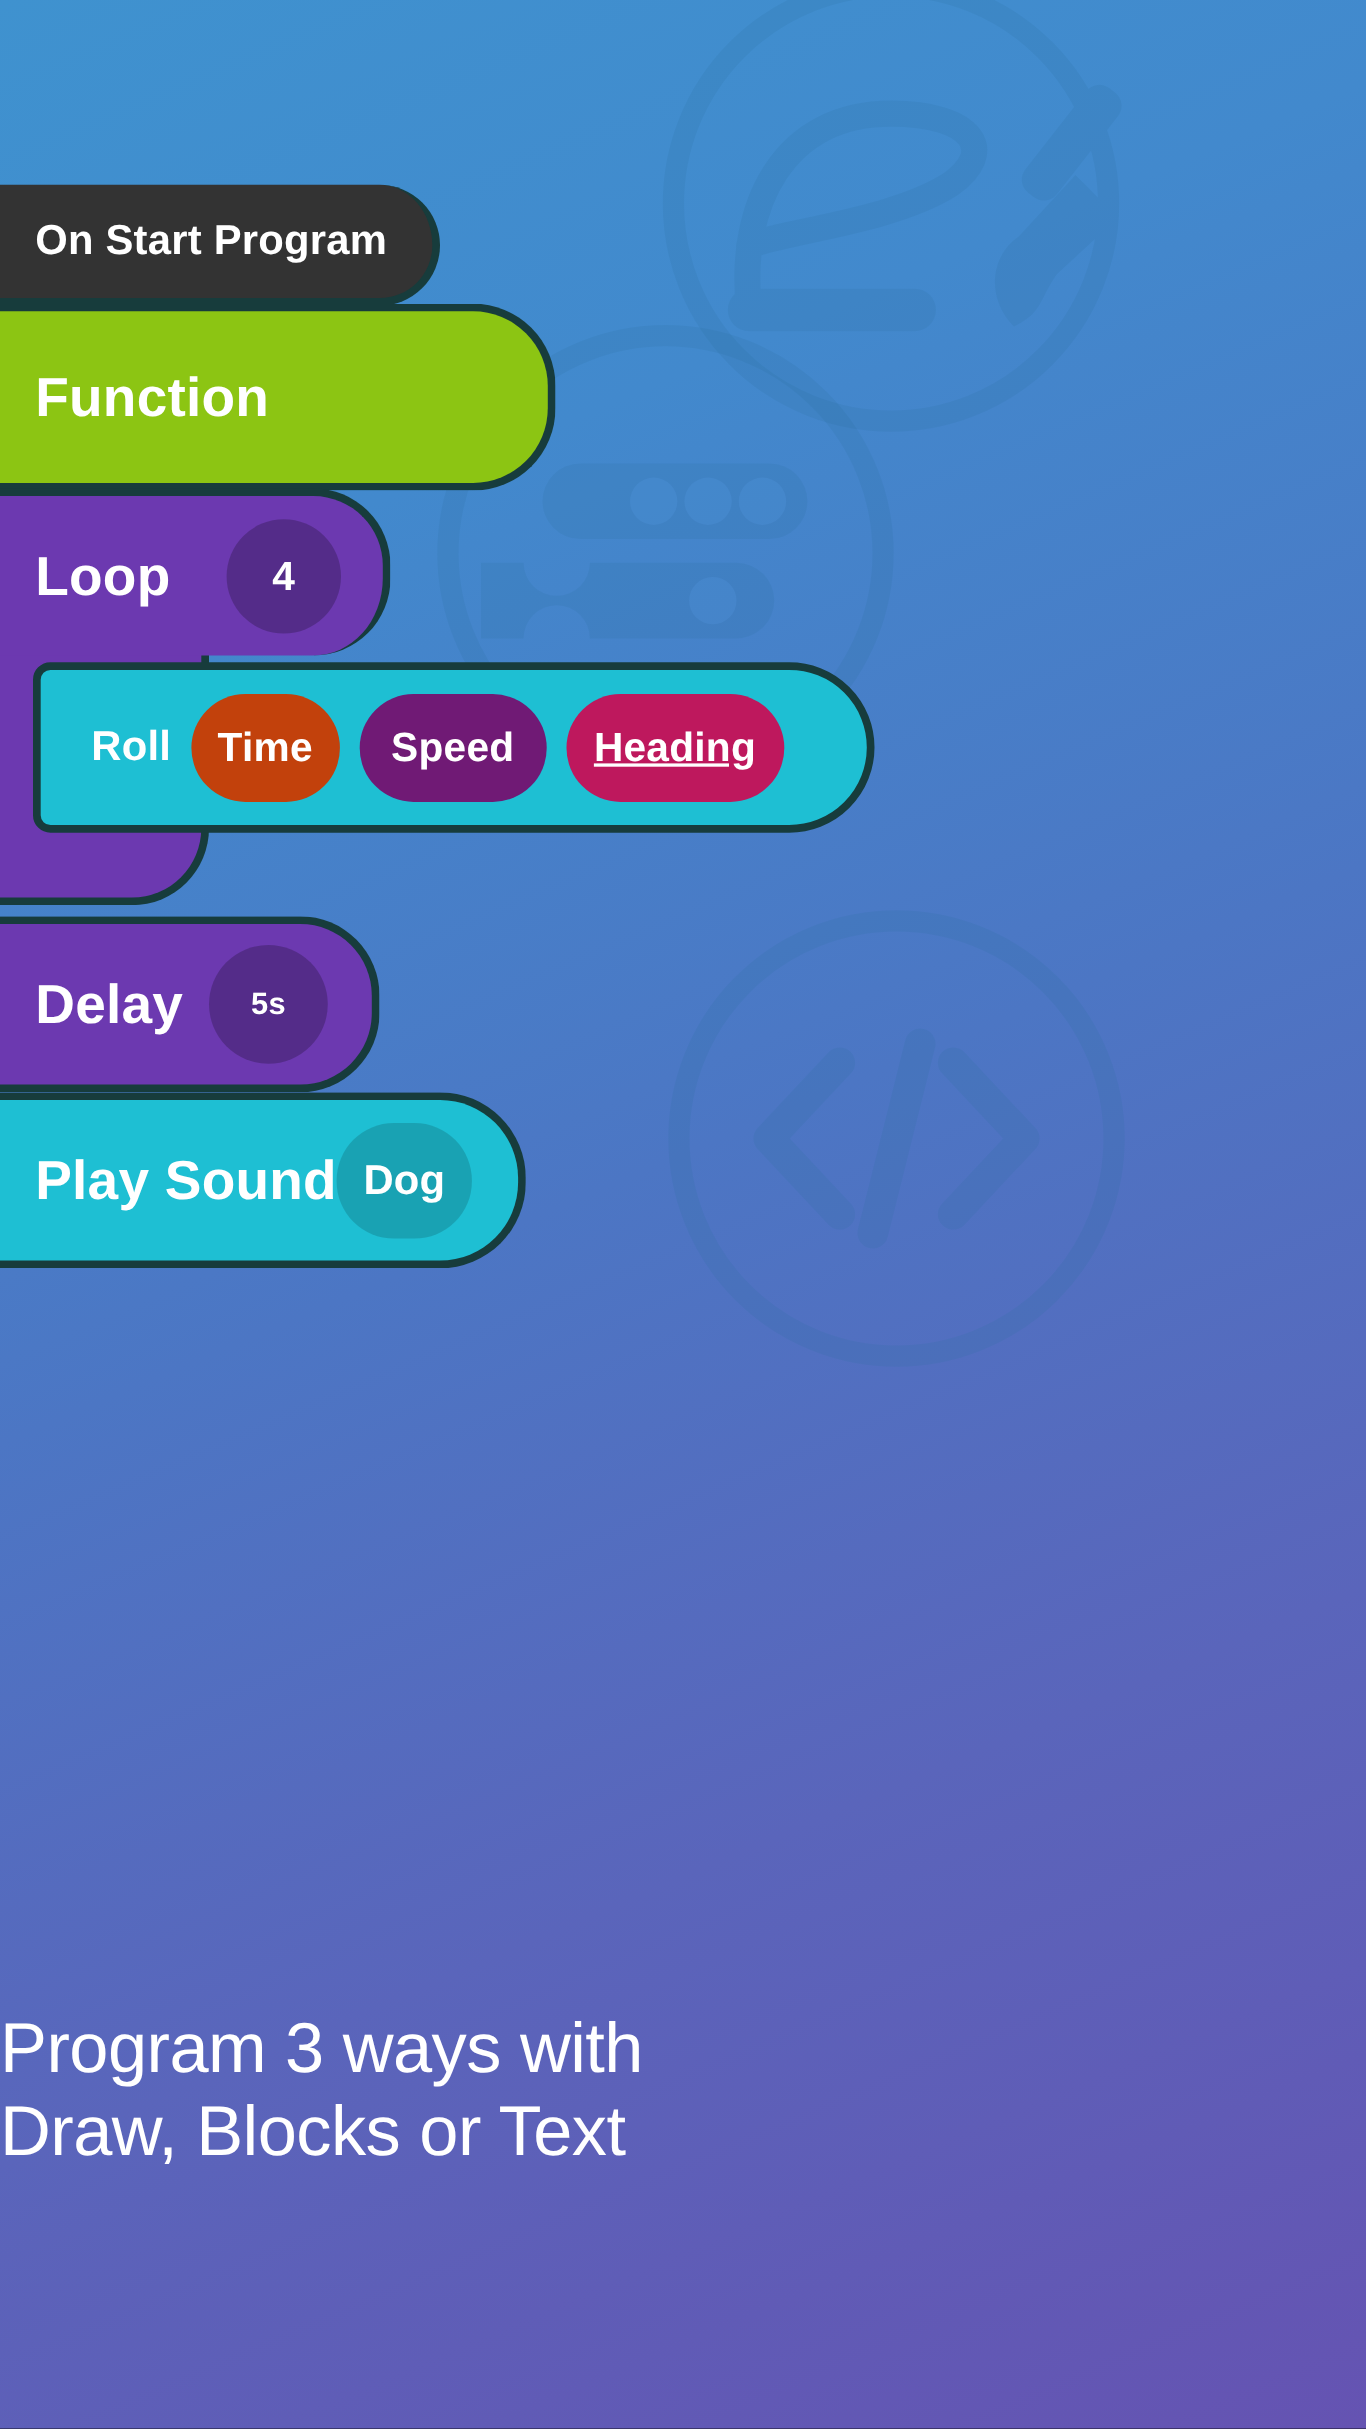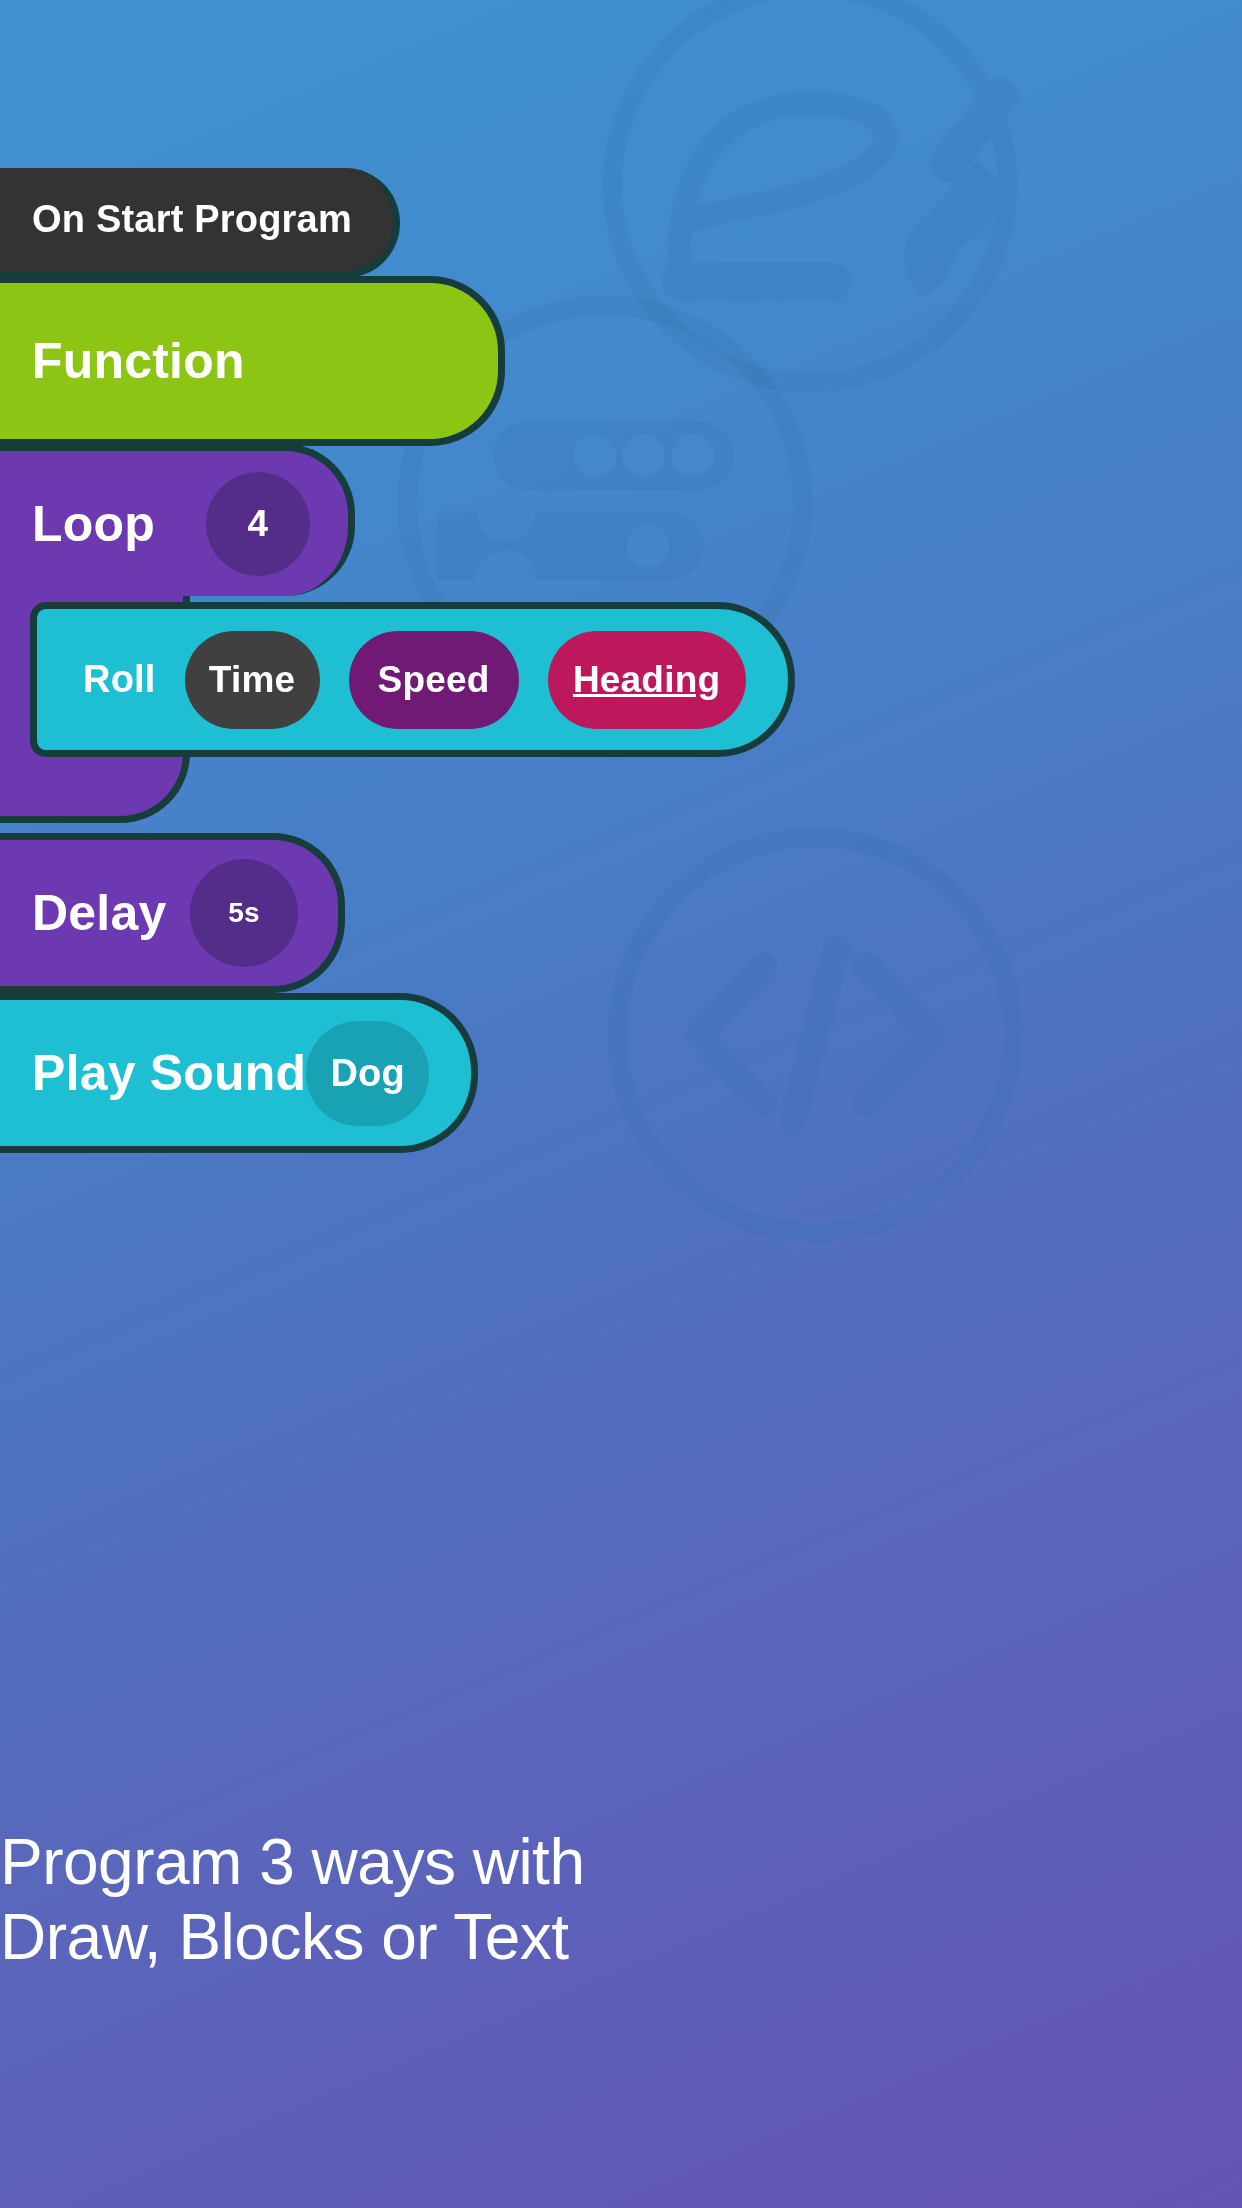--- a/index.html
+++ b/index.html
@@ -108,25 +108,25 @@
     border-top: none;
     border-radius: 0 0 70px 0;
   }
 
   
   #blk-roll {
     left: 30px;  top: 602px;  width: 765px; height: 155px;
     background: #1ebfd3;
     border-radius: 16px 78px 78px 16px;
     padding-left: 46px;
-    gap: 29px;
+    gap: 18px;
   }
   #blk-roll .lbl { font-size: 38px; }
   #blk-roll .pill { height: 98px; border-radius: 49px; }
-  #pill-time    { width: 135px; background: #404040; }
+  #pill-time    { width: 135px; background: #c2410c; }
   #pill-speed   { width: 170px; background: #701a75; }
   #pill-heading { width: 198px; background: #be185d; text-decoration: underline; }
 
   
   #blk-delay {
     left: -40px;  top: 833px;  width: 385px; height: 160px;
     background: #6c39b0;
     border-radius: 0 72px 72px 0;
     border-left: none;
     padding-left: 72px;

